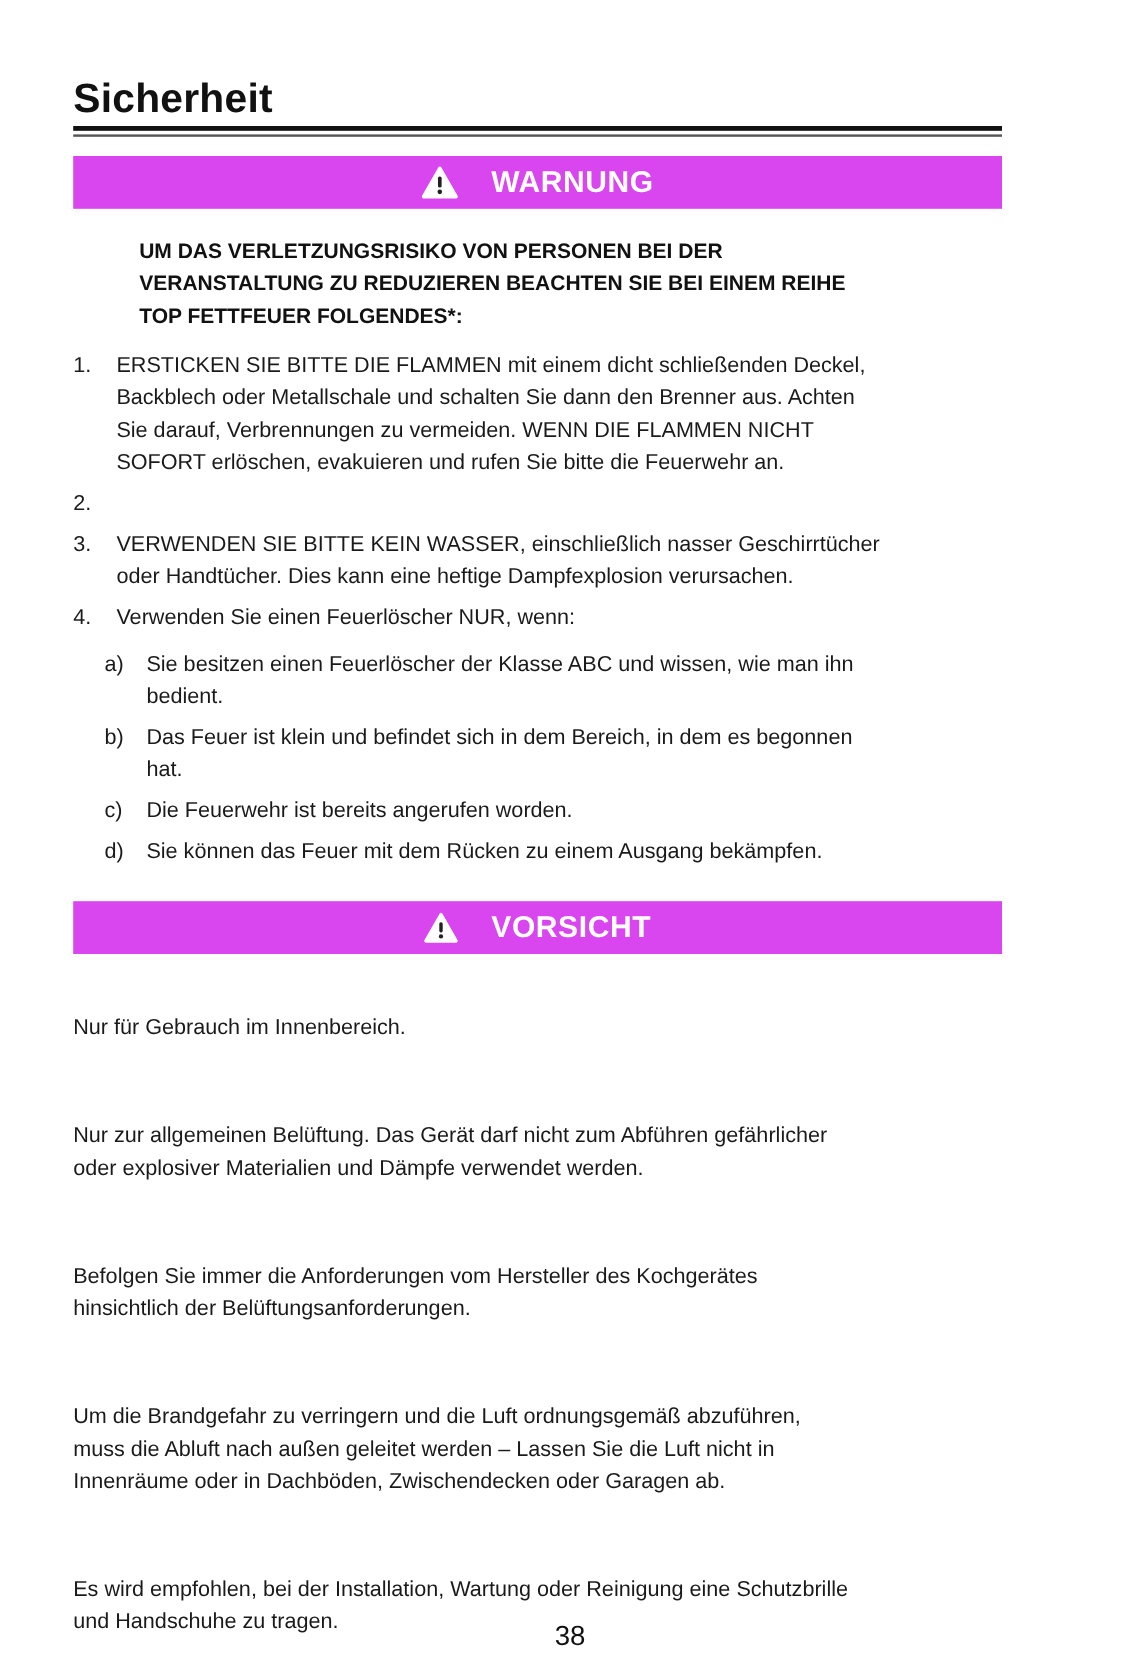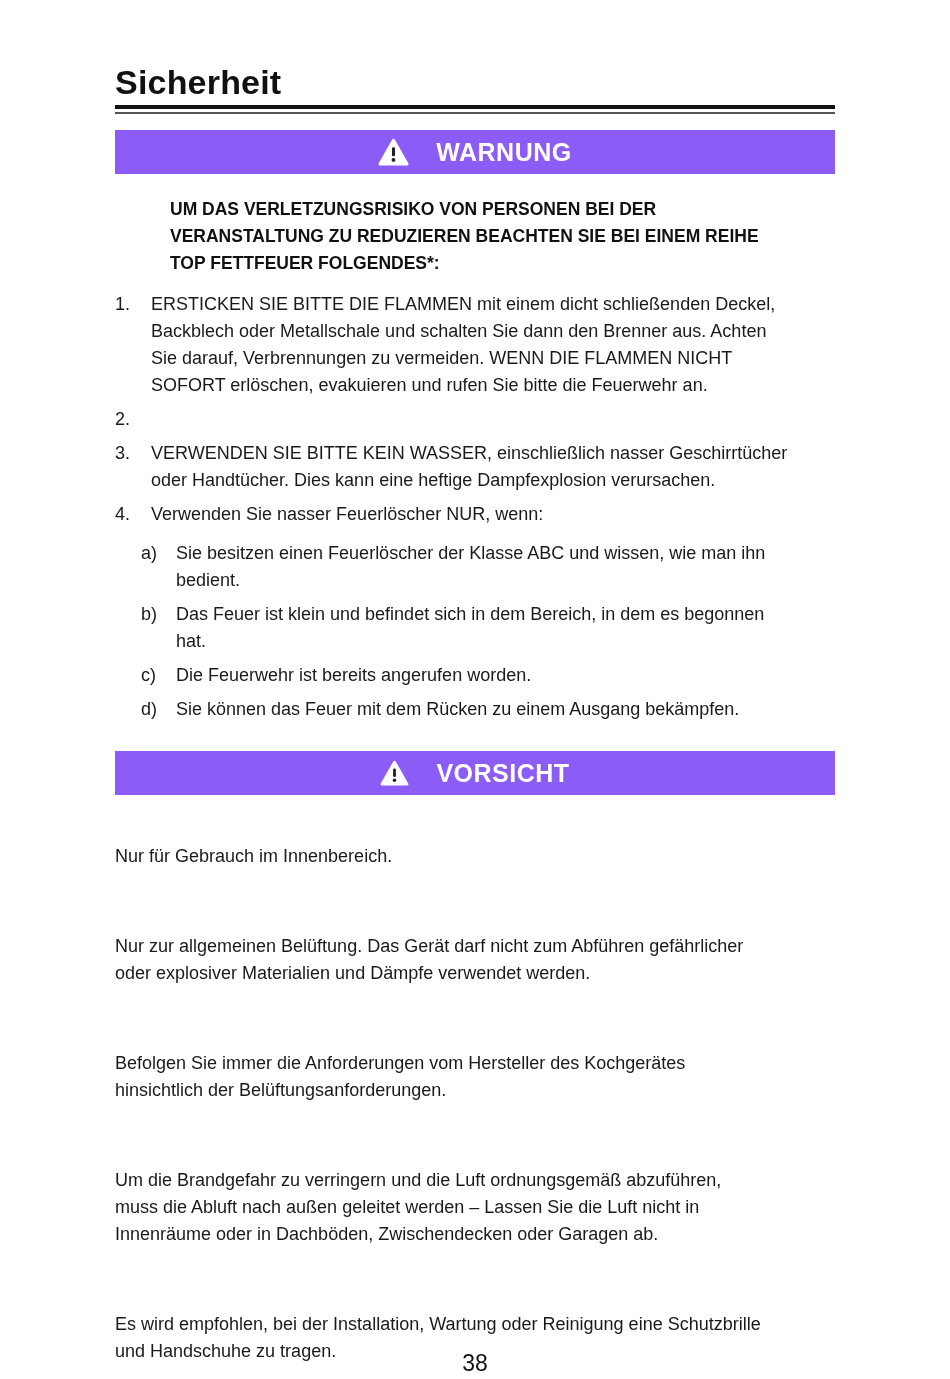--- a/index.html
+++ b/index.html
@@ -9,21 +9,21 @@
     height: 1379px;
     font-family: "Liberation Sans", "DejaVu Sans", sans-serif;
     color: #1a1a1a;
     position: relative;
     overflow: hidden;
   }
   .page {
     position: relative;
     width: 950px;
     height: 1379px;
-    padding: 62px 115px 0 115px;
+    padding: 62px 115px 0 61px;
   }
   
   .doc-title {
     font-size: 34px;
     font-weight: bold;
     letter-spacing: 0.2px;
     color: #111;
     line-height: 40px;
   }
   .title-rule-thick {
@@ -33,21 +33,21 @@
   }
   .title-rule-thin {
     margin-top: 3px;
     height: 2px;
     background: #555;
   }
   
   .banner {
     margin-top: 16px;
     height: 44px;
-    background: #8b5cf6;
+    background: #d946ef;
     color: #ffffff;
     display: flex;
     align-items: center;
     justify-content: center;
     gap: 27px;
   }
   .banner-label {
     font-size: 25px;
     font-weight: bold;
     letter-spacing: 0.5px;
@@ -139,21 +139,21 @@
     </div>
     <div class="li-row">
       <span class="li-marker">2.</span>
     </div>
     <div class="li-row">
       <span class="li-marker">3.</span>
       <span class="li-text">VERWENDEN SIE BITTE KEIN WASSER, einschließlich nasser Geschirrtücher oder Handtücher. Dies kann eine heftige Dampfexplosion verursachen.</span>
     </div>
     <div class="li-row">
       <span class="li-marker">4.</span>
-      <span class="li-text">Verwenden Sie nasser Feuerlöscher NUR, wenn:</span>
+      <span class="li-text">Verwenden Sie einen Feuerlöscher NUR, wenn:</span>
     </div>
 
     <div class="letter-list">
       <div class="li-row">
         <span class="li-marker">a)</span>
         <span class="li-text">Sie besitzen einen Feuerlöscher der Klasse ABC und wissen, wie man ihn bedient.</span>
       </div>
       <div class="li-row">
         <span class="li-marker">b)</span>
         <span class="li-text">Das Feuer ist klein und befindet sich in dem Bereich, in dem es begonnen hat.</span>

